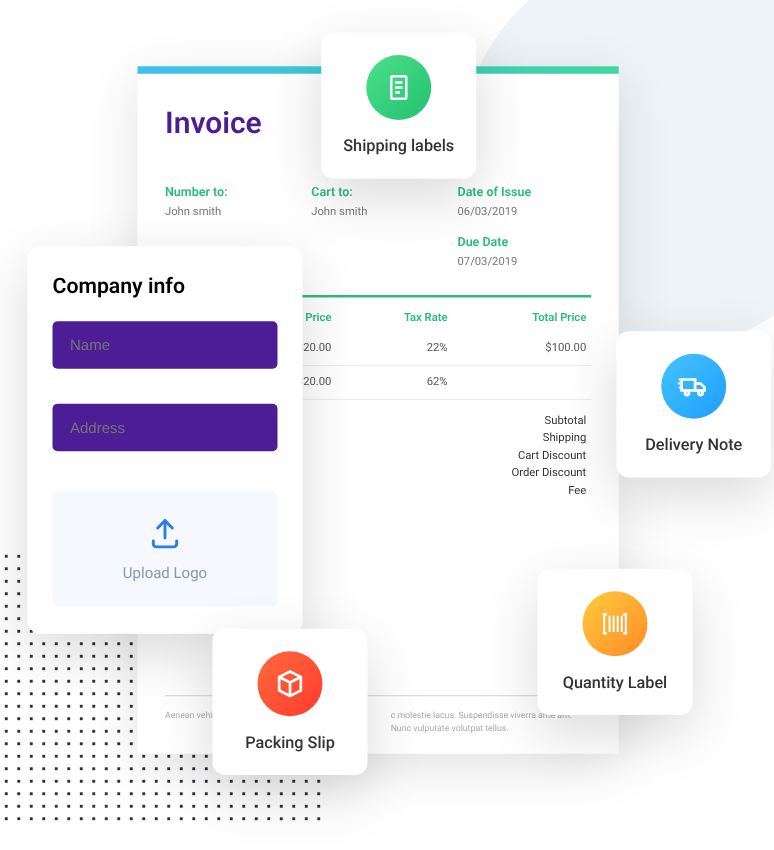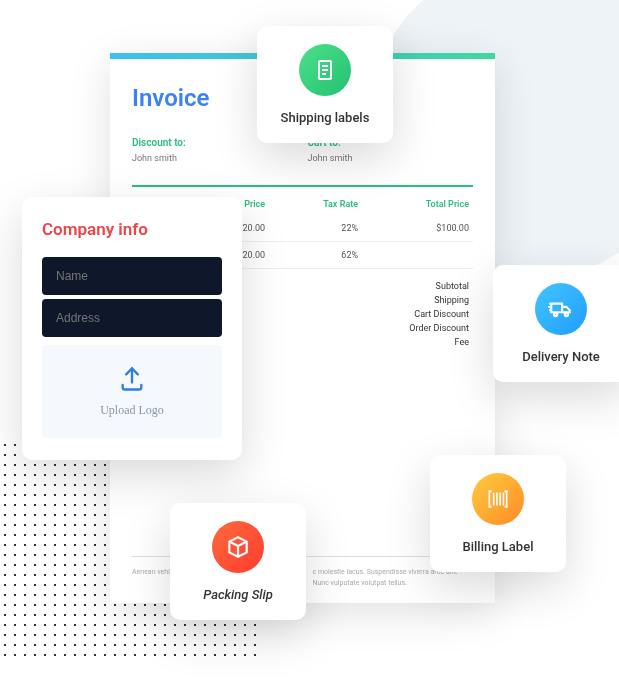--- a/index.html
+++ b/index.html
@@ -42,21 +42,21 @@
     width: 385px;
     height: 550px;
     background: #fff;
     box-shadow: 0 10px 40px rgba(0,0,0,.12);
     border-top: 6px solid;
     border-image: linear-gradient(90deg,#3fbff0,#3fd79e) 1;
     padding: 25px 22px 15px 22px;
     font-size: 10px;
     color: #56606a;
   }
-  .invoice h1 { font-size: 24px; color: #3b82f6; font-weight: 600; margin-bottom: 25px; }
+  .invoice h1 { font-size: 24px; color: #4c1d95; font-weight: 600; margin-bottom: 37px; }
 
   .inv-row { display: flex; gap: 10px; }
   .inv-col { flex: 1; min-width: 0; }
   .inv-label { color: #2bbd7e; font-weight: 600; font-size: 10px; margin-bottom: 4px; }
   .inv-val { color: #777; font-size: 9px; margin-bottom: 12px; line-height: 1.4; }
 
   .inv-hr { border: none; border-top: 2px solid #2bbd7e; margin: 8px 0 0 0; }
 
   .inv-table { width: 100%; font-size: 9px; border-collapse: collapse; margin-top: 6px; }
   .inv-table th { color: #2bbd7e; font-weight: 600; text-align: right; padding: 6px 4px; }
@@ -90,46 +90,45 @@
     border-radius: 10px;
     box-shadow: 0 15px 45px rgba(0,0,0,.15);
     padding: 22px 20px;
   }
 
   .company-card {
     left: 22px;
     top: 197px;
     width: 220px;
   }
-  .company-card h2 { font-size: 17px; color: #ef4444; font-weight: 600; margin-bottom: 18px; }
+  .company-card h2 { font-size: 17px; color: #000000; font-weight: 600; margin-bottom: 18px; }
   .company-card input {
     width: 100%;
     border: none;
-    background: #0f172a;
+    background: #4c1d95;
     color: #7a8aa0;
     padding: 12px 14px;
     font-size: 12px;
     border-radius: 4px;
-    margin-bottom: 4px;
+    margin-bottom: 28px;
     outline: none;
   }
   .upload-box {
     background: #f5f9fd;
     border-radius: 4px;
     padding: 20px 10px;
     text-align: center;
     cursor: pointer;
     margin-top: 4px;
-    font-family: Liberation Serif, serif;
   }
   .upload-box .icon-wrap { margin-bottom: 10px; color: #2f7de1; }
   .upload-box .lbl { font-size: 12px; color: #8a96a8; }
 
   .tile {
-    width: 136px;
+    width: 124px;
     padding: 18px 10px 18px 10px;
     text-align: center;
   }
   .tile .circ {
     width: 52px;
     height: 52px;
     border-radius: 50%;
     margin: 0 auto 14px auto;
     display: flex;
     align-items: center;
@@ -140,42 +139,48 @@
 
   .tile-ship { left: 257px; top: 26px; }
   .tile-ship .circ { background: linear-gradient(135deg,#4de08a,#21c171); }
 
   .tile-delivery { left: 445px; top: 265px; margin-left: 48px; }
   .tile-delivery .circ { background: linear-gradient(135deg,#44c4ff,#1f9dff); }
 
   .tile-dispatch { left: 430px; top: 455px; }
   .tile-dispatch .circ { background: linear-gradient(135deg,#ffcc3e,#ff8a26); }
 
-  .tile-packing { left: 170px; top: 503px; font-style: italic; }
+  .tile-packing { left: 170px; top: 503px; }
   .tile-packing .circ { background: linear-gradient(135deg,#ff6a3d,#ff3b2e); }
 
   svg { display: block; }
 </style>
 </head>
 <body>
 
 <div class="bg-circle"></div>
 <div class="dots"></div>
 
 <div class="invoice">
   <h1>Invoice</h1>
 
   <div class="inv-row">
     <div class="inv-col">
-      <div class="inv-label">Discount to:</div>
+      <div class="inv-label">Number to:</div>
       <div class="inv-val">John smith</div>
     </div>
     <div class="inv-col">
       <div class="inv-label">Cart to:</div>
       <div class="inv-val">John smith</div>
+    </div>
+    <div class="inv-col">
+      <div class="inv-label">Date of Issue</div>
+      <div class="inv-val">06/03/2019</div>
+      <div class="inv-label">Due Date</div>
+      <div class="inv-val">07/03/2019</div>
     </div>
   </div>
 
   <hr class="inv-hr">
 
   <table class="inv-table">
     <thead>
       <tr>
         <th style="text-align:right;width:60px">Quantity</th>
         <th>Price</th>
@@ -264,21 +269,21 @@
   <div class="tlabel">Delivery Note</div>
 </div>
 
 <div class="card tile tile-dispatch">
   <div class="circ">
     <svg width="26" height="26" viewBox="0 0 24 24" fill="none" stroke="#fff" stroke-width="2">
         <path d="M4 6v12M8 6v12M11 6v12M14 6v12M17 6v12M20 6v12" stroke-width="1.5"></path>
         <path d="M3 5h3M18 5h3M3 19h3M18 19h3" stroke-width="2"></path>
       </svg>
   </div>
-  <div class="tlabel">Billing Label</div>
+  <div class="tlabel">Quantity Label</div>
 </div>
 
 <div class="card tile tile-packing">
   <div class="circ">
     <svg width="26" height="26" viewBox="0 0 24 24" fill="none" stroke="#fff" stroke-width="2">
         <path d="M12 3l8 4v10l-8 4-8-4V7l8-4z"></path>
         <path d="M4 7l8 4 8-4M12 11v10"></path>
       </svg>
   </div>
   <div class="tlabel">Packing Slip</div>

